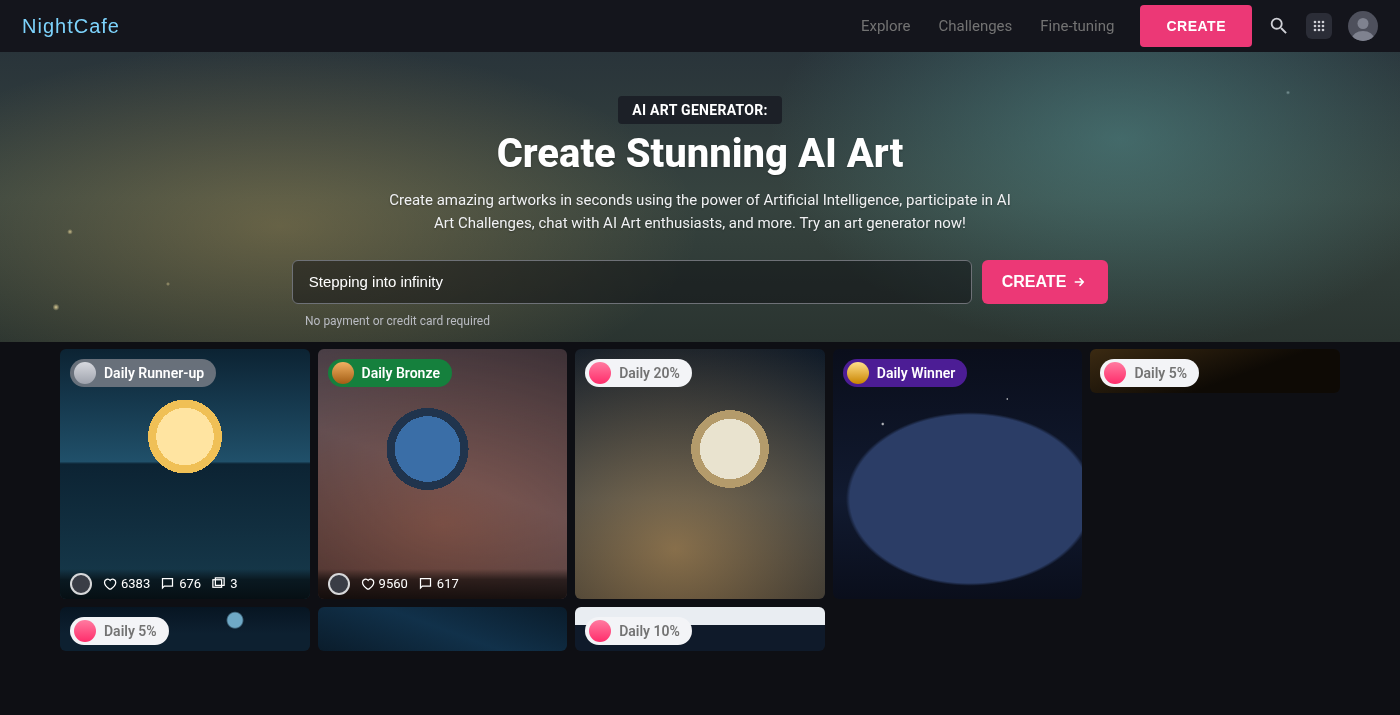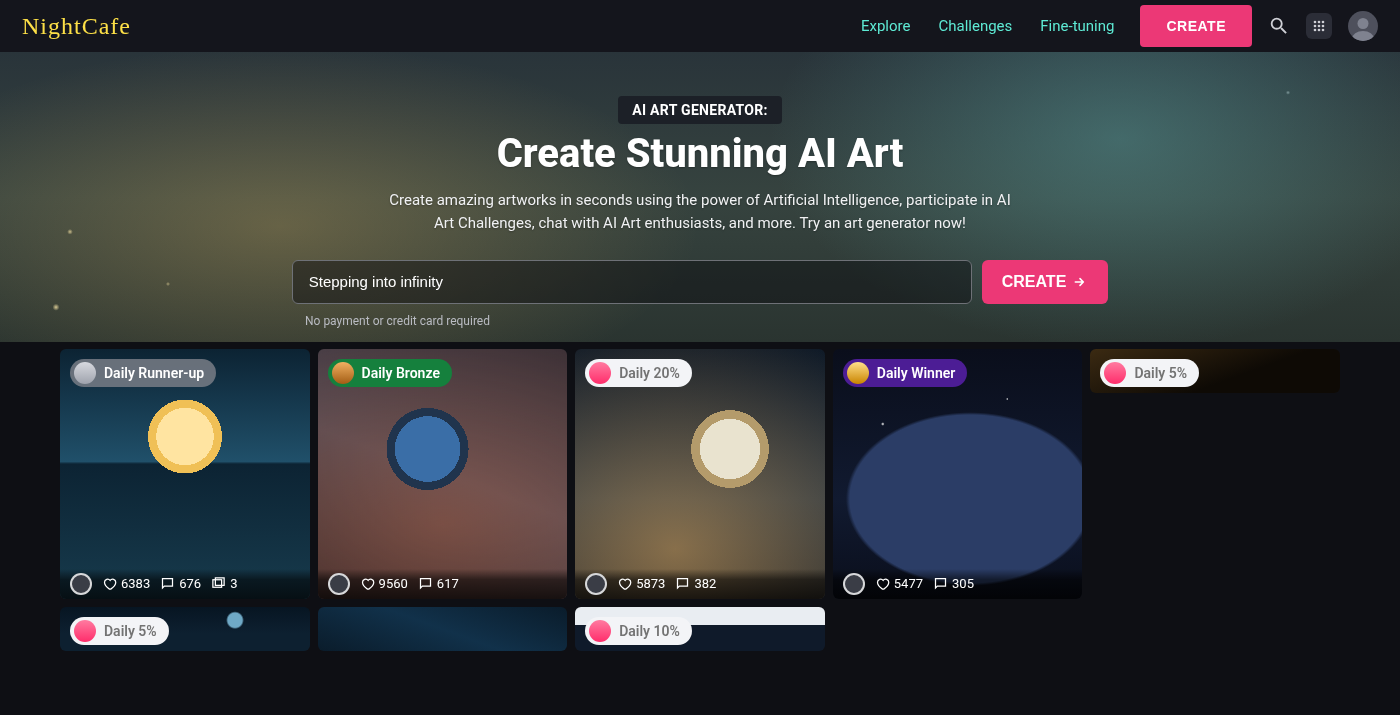--- a/index.html
+++ b/index.html
@@ -1,21 +1,21 @@
 <!DOCTYPE html>
 <html><head>
 <meta charset="utf-8">
 <style>
   *{box-sizing:border-box;margin:0;padding:0;}
   html,body{width:1400px;height:715px;overflow:hidden;font-family:-apple-system,BlinkMacSystemFont,"Segoe UI",Roboto,Helvetica,Arial,sans-serif;background:#0e0f14;color:#fff;}
   
   .topbar{position:relative;height:52px;background:#14151c;display:flex;align-items:center;padding:0 22px;z-index:10;}
   .topbar .spacer{flex:1;}
-  .logo{font-family:Liberation Serif, serif;font-size:24px;color:#fde047;letter-spacing:1px;}
-  .navlink{color:#5eead4;font-size:15px;margin:0 14px;cursor:pointer;}
+  .logo{font-family:Liberation Sans, sans-serif;font-size:20px;color:#7dd3fc;letter-spacing:1px;}
+  .navlink{color:#737373;font-size:15px;margin:0 14px;cursor:pointer;}
   .btn-primary{background:#ec3876;color:#fff;font-weight:700;font-size:14px;letter-spacing:.5px;padding:0 26px;height:42px;border:none;border-radius:4px;cursor:pointer;margin-left:12px;display:flex;align-items:center;}
   .topicon{width:22px;height:22px;margin-left:16px;cursor:pointer;fill:#cfd0d6;}
   .chip-square{width:26px;height:26px;margin-left:16px;border-radius:6px;background:#2b2d37;display:flex;align-items:center;justify-content:center;cursor:pointer;}
   .chip-square svg{width:16px;height:16px;fill:#cfd0d6;}
   .avatar{width:30px;height:30px;margin-left:16px;border-radius:50%;background:#4e505c;cursor:pointer;position:relative;overflow:hidden;}
   .avatar::before{content:"";position:absolute;left:50%;top:7px;transform:translateX(-50%);width:11px;height:11px;border-radius:50%;background:#7f828f;}
   .avatar::after{content:"";position:absolute;left:50%;bottom:-6px;transform:translateX(-50%);width:22px;height:16px;border-radius:50%;background:#7f828f;}
   
   .hero{position:relative;height:290px;width:100%;background:
     radial-gradient(600px 260px at 20% 60%, rgba(255,200,100,.25), transparent 70%),
@@ -171,58 +171,28 @@
         </span>
     </div>
   </div>
 
   <div class="card">
     <div class="art a3"></div>
     <span class="badge white">
       <span class="medal"></span>
       <span>Daily 20%</span>
     </span>
-    <div class="statsbar">
-      <span class="useravatar"></span>
-      <span class="stat">
-          <svg viewBox="0 0 24 24">
-            <path d="M12 21s-8-5.3-8-11a5 5 0 019-3 5 5 0 019 3c0 5.7-8 11-8 11z" fill="none" stroke="#fff" stroke-width="2"></path>
-          </svg>
-          <span>5873</span>
-        </span>
-      <span class="stat">
-          <svg viewBox="0 0 24 24">
-            <path d="M4 4h16v12H7l-3 3V4z" fill="none" stroke="#fff" stroke-width="2"></path>
-          </svg>
-          <span>382</span>
-        </span>
-    </div>
   </div>
 
   <div class="card">
     <div class="art a4"></div>
     <span class="badge gold">
       <span class="medal"></span>
       <span>Daily Winner</span>
     </span>
-    <div class="statsbar">
-      <span class="useravatar"></span>
-      <span class="stat">
-          <svg viewBox="0 0 24 24">
-            <path d="M12 21s-8-5.3-8-11a5 5 0 019-3 5 5 0 019 3c0 5.7-8 11-8 11z" fill="none" stroke="#fff" stroke-width="2"></path>
-          </svg>
-          <span>5477</span>
-        </span>
-      <span class="stat">
-          <svg viewBox="0 0 24 24">
-            <path d="M4 4h16v12H7l-3 3V4z" fill="none" stroke="#fff" stroke-width="2"></path>
-          </svg>
-          <span>305</span>
-        </span>
-    </div>
   </div>
 
   <div class="card short">
     <div class="art b1"></div>
     <span class="badge white">
         <span class="medal"></span>
         <span>Daily 5%</span>
       </span>
   </div>
   <div class="card short">

